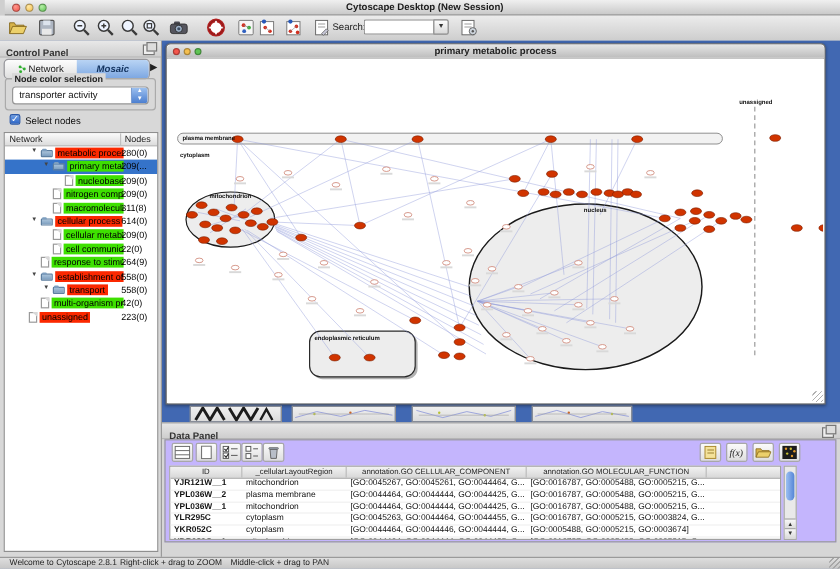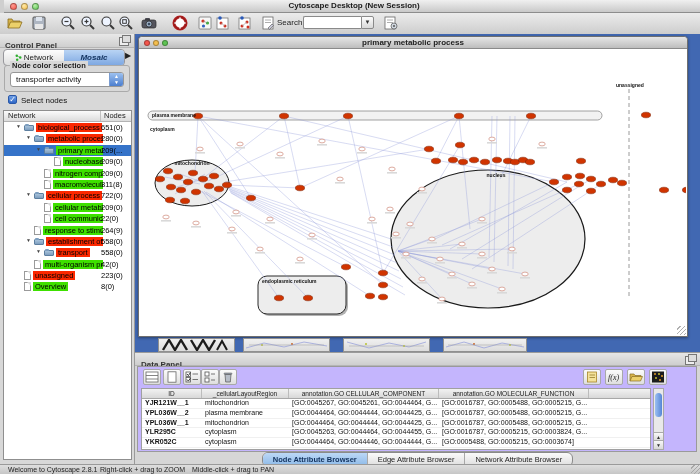--- a/index.html
+++ b/index.html
@@ -272,26 +272,20 @@
     <span class="checkbox">✓</span>
     <span class="checklabel">Select nodes</span>
   </div>
   <div class="treebox">
     <div class="tree-head">
       <span class="c1">Network</span>
       <span class="c2">Nodes</span>
     </div>
     <div class="trows">
         <div class="trow">
-          <span class="tarrow" style="left: 12px;">▼</span>
-          <span class="tfolder" style="left: 20px;"></span>
-          <span class="tlabel red" style="left: 32px; max-width: 63px;">biological_process</span>
-          <span class="tcount">651(0)</span>
-        </div>
-        <div class="trow">
           <span class="tarrow" style="left: 22px;">▼</span>
           <span class="tfolder" style="left: 30px;"></span>
           <span class="tlabel red" style="left: 42px; max-width: 53px;">metabolic process</span>
           <span class="tcount">280(0)</span>
         </div>
         <div class="trow sel">
           <span class="tarrow" style="left: 32px;">▼</span>
           <span class="tfolder" style="left: 40px;"></span>
           <span class="tlabel green" style="left: 52px; max-width: 43px;">primary metabolic process</span>
           <span class="tcount">209(...</span>
@@ -308,21 +302,21 @@
         </div>
         <div class="trow">
           <span class="tfile" style="left: 40px;"></span>
           <span class="tlabel green" style="left: 49px; max-width: 46px;">macromolecule metabolic</span>
           <span class="tcount">311(8)</span>
         </div>
         <div class="trow">
           <span class="tarrow" style="left: 22px;">▼</span>
           <span class="tfolder" style="left: 30px;"></span>
           <span class="tlabel red" style="left: 42px; max-width: 53px;">cellular process</span>
-          <span class="tcount">722(0)</span>
+          <span class="tcount">614(0)</span>
         </div>
         <div class="trow">
           <span class="tfile" style="left: 40px;"></span>
           <span class="tlabel green" style="left: 49px; max-width: 46px;">cellular metabolic process</span>
           <span class="tcount">209(0)</span>
         </div>
         <div class="trow">
           <span class="tfile" style="left: 40px;"></span>
           <span class="tlabel green" style="left: 49px; max-width: 46px;">cell communication</span>
           <span class="tcount">22(0)</span>
@@ -346,25 +340,20 @@
         </div>
         <div class="trow">
           <span class="tfile" style="left: 30px;"></span>
           <span class="tlabel green" style="left: 39px; max-width: 56px;">multi-organism process</span>
           <span class="tcount">42(0)</span>
         </div>
         <div class="trow">
           <span class="tfile" style="left: 20px;"></span>
           <span class="tlabel red" style="left: 29px; max-width: 66px;">unassigned</span>
           <span class="tcount">223(0)</span>
-        </div>
-        <div class="trow">
-          <span class="tfile" style="left: 20px;"></span>
-          <span class="tlabel green" style="left: 29px; max-width: 66px;">Overview</span>
-          <span class="tcount">8(0)</span>
         </div>
       </div>
   </div>
 </div>
 
 <div class="desktop">
   <div class="iframe">
     <div class="iframe-title">
       <span class="ilights">
         <span class="ilight" style="background:#f4564c"></span>
@@ -713,27 +702,20 @@
             <span class="dt-cell" style="left: 297px; width: 150px;">[GO:0016787, GO:0005488, GO:0005215, G...</span>
           </div>
         </div>
     </div>
     <div class="dscroll">
       <div class="dthumb"></div>
       <div class="dsarrow" style="bottom:8px">▲</div>
       <div class="dsarrow" style="bottom:0">▼</div>
     </div>
   </div>
-  <div class="dp-tabs">
-    <div class="dp-tabwrap" id="dptabs">
-        <div class="dp-tab active">Node Attribute Browser</div>
-        <div class="dp-tab">Edge Attribute Browser</div>
-        <div class="dp-tab">Network Attribute Browser</div>
-      </div>
-  </div>
 </div>
 
 <div class="statusbar">
   <span class="status-item" style="left:8px">Welcome to Cytoscape 2.8.1</span>
   <span class="status-item" style="left:100px">Right-click + drag to ZOOM</span>
   <span class="status-item" style="left:192px">Middle-click + drag to PAN</span>
   <span class="sgrip"></span>
 </div>
 
 </body></html>

